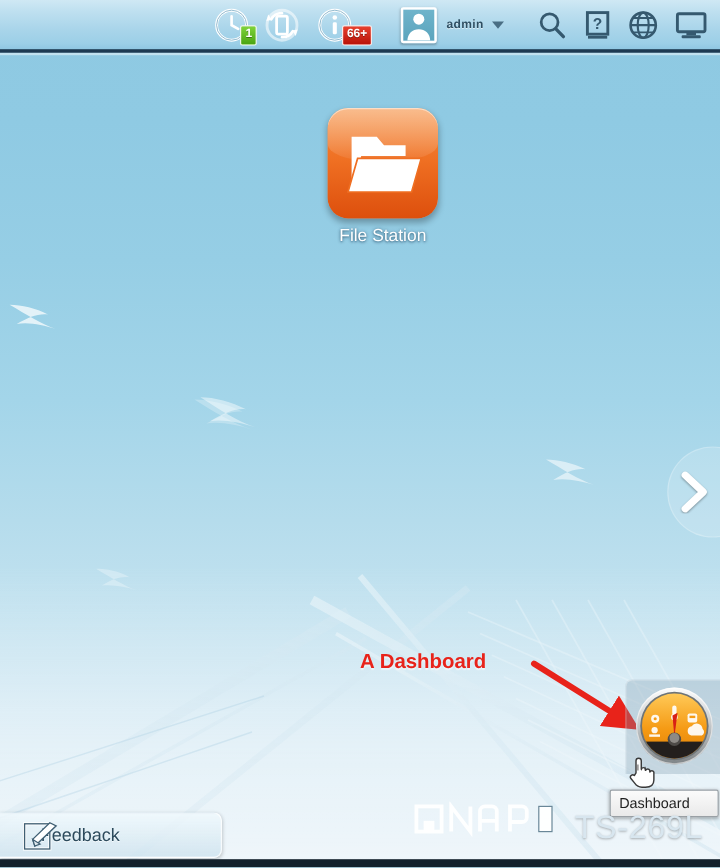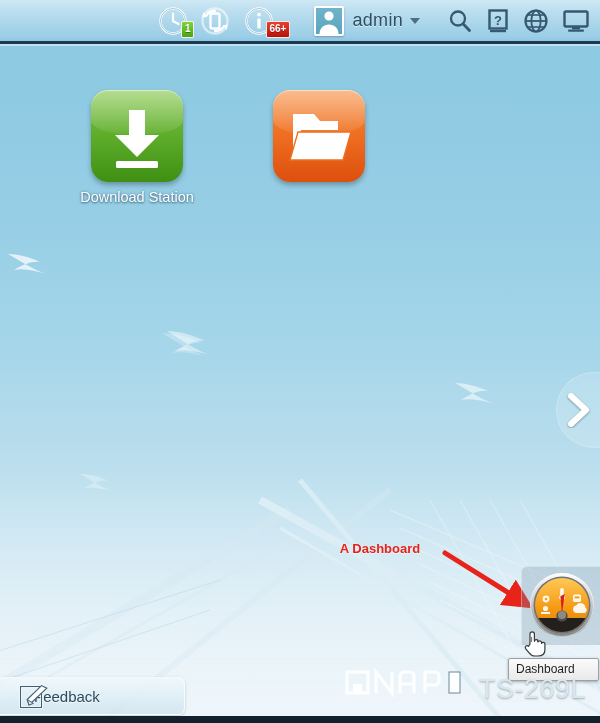--- a/index.html
+++ b/index.html
@@ -63,22 +63,22 @@
   .badge.red   { background:linear-gradient(180deg,#e8412e,#b81208); right:-14px; }
   #avatar {
     width:30px; height:30px; margin:0 8px 0 14px;
     background:linear-gradient(180deg,#6fb4cb,#5ba4bd);
     border:2px solid #fff; border-radius:2px;
     box-shadow:0 1px 2px rgba(0,0,0,.25);
     display:flex; align-items:flex-end; justify-content:center; overflow:hidden;
     cursor:pointer;
   }
   #username {
-    font-size:18px; color:#2e4f63; letter-spacing:.3px;
-    text-shadow:0 1px 0 rgba(255,255,255,.6); cursor:pointer;
+    font-size:10px; color:#2e4f63; letter-spacing:.3px;
+    text-shadow:0 1px 0 rgba(255,255,255,.6); cursor:pointer;font-weight:bold;
   }
   #user-caret {
     margin:0 14px 0 7px; width:0; height:0;
     border-left:5px solid transparent; border-right:5px solid transparent;
     border-top:6px solid #4a6e84; cursor:pointer;
   }
   .tb-right { margin-left:13px; }
 
   
   .app-icon {
@@ -105,21 +105,21 @@
   #next-page {
     position:absolute; right:-32px; top:372px; width:76px; height:76px;
     border-radius:50%; background:rgba(255,255,255,.16);
     border:1px solid rgba(255,255,255,.22);
     display:flex; align-items:center; justify-content:center; cursor:pointer;
   }
 
   
   #annotation {
     position:absolute; left:300px; top:541px; width:160px;
-    text-align:center; font-size:13px; font-weight:bold; color:#e8231a;
+    font-size:17px; font-weight:bold; color:#e8231a;
     line-height:1.3; text-shadow:0 1px 1px rgba(255,255,255,.55);
     pointer-events:none;
   }
   #anno-arrow { position:absolute; left:440px; top:548px; pointer-events:none; }
 
   
   #dash-launcher {
     position:absolute; left:521px; top:566px; width:79px; height:79px;
     background:rgba(120,150,170,.30);
     border-top-left-radius:6px;
@@ -219,38 +219,30 @@
   <svg class="bird" style="left:156px; top:325px;" width="86" height="44" viewBox="0 0 86 44">
     <path d="M6 8 C22 18 38 28 54 33 C42 29 26 26 16 28 C28 21 38 17 46 18 C34 12 18 8 6 8 Z" fill="#ffffff" opacity=".25"></path>
   </svg>
   <svg class="bird" style="left:452px; top:378px;" width="70" height="36" viewBox="0 0 70 36">
     <path d="M3 5 C17 13 30 22 43 26 C32 23 20 20 9 22 C20 15 28 12 36 13 C25 8 13 5 3 5 Z" fill="#ffffff" opacity=".55"></path>
   </svg>
   <svg class="bird" style="left:78px; top:470px;" width="60" height="30" viewBox="0 0 60 30">
     <path d="M2 4 C14 11 25 18 36 22 C27 19 16 17 7 18 C16 12 23 10 30 11 C21 6 11 4 2 4 Z" fill="#ffffff" opacity=".30"></path>
   </svg>
 
-  <div class="app-icon" style="left:62px; top:90px;">
-    <div class="app-tile tile-green">
-      <svg style="position:absolute;left:0;top:0;" width="92" height="92" viewBox="0 0 92 92">
-        <path d="M38 20 H54 V45 H68 L46 67 L24 45 H38 Z" fill="#ffffff"></path>
-        <rect x="25" y="71" width="42" height="7" rx="1.5" fill="#ffffff"></rect>
-      </svg>
-    </div>
-    <div class="app-label">Download Station</div>
-  </div>
 
   <div class="app-icon" style="left:244px; top:90px;">
     <div class="app-tile tile-orange">
       <svg style="position:absolute;left:0;top:0;" width="92" height="92" viewBox="0 0 92 92">
         <path d="M20 24 H41 L47 31 H65 V40 H28 L20 69 Z" fill="#ffffff"></path>
         <path d="M25 42 H78 L70 70 H17 Z" fill="#ffffff"></path>
         <path d="M25 42 H78 L70 70 H17 Z" fill="none" stroke="#ef6f22" stroke-width="1.4"></path>
       </svg>
     </div>
+    <div class="app-label">File Station</div>
   </div>
 
   <div id="next-page">
     <svg width="28" height="36" viewBox="0 0 28 36" style="margin-right:30px;">
       <path d="M6 4 L21 18 L6 32" fill="none" stroke="#ffffff" stroke-width="6" stroke-linecap="round" stroke-linejoin="round" style="filter:drop-shadow(0 1px 1px rgba(0,0,0,.35));"></path>
     </svg>
   </div>
 
   <div id="annotation">
     <div>A Dashboard</div>

